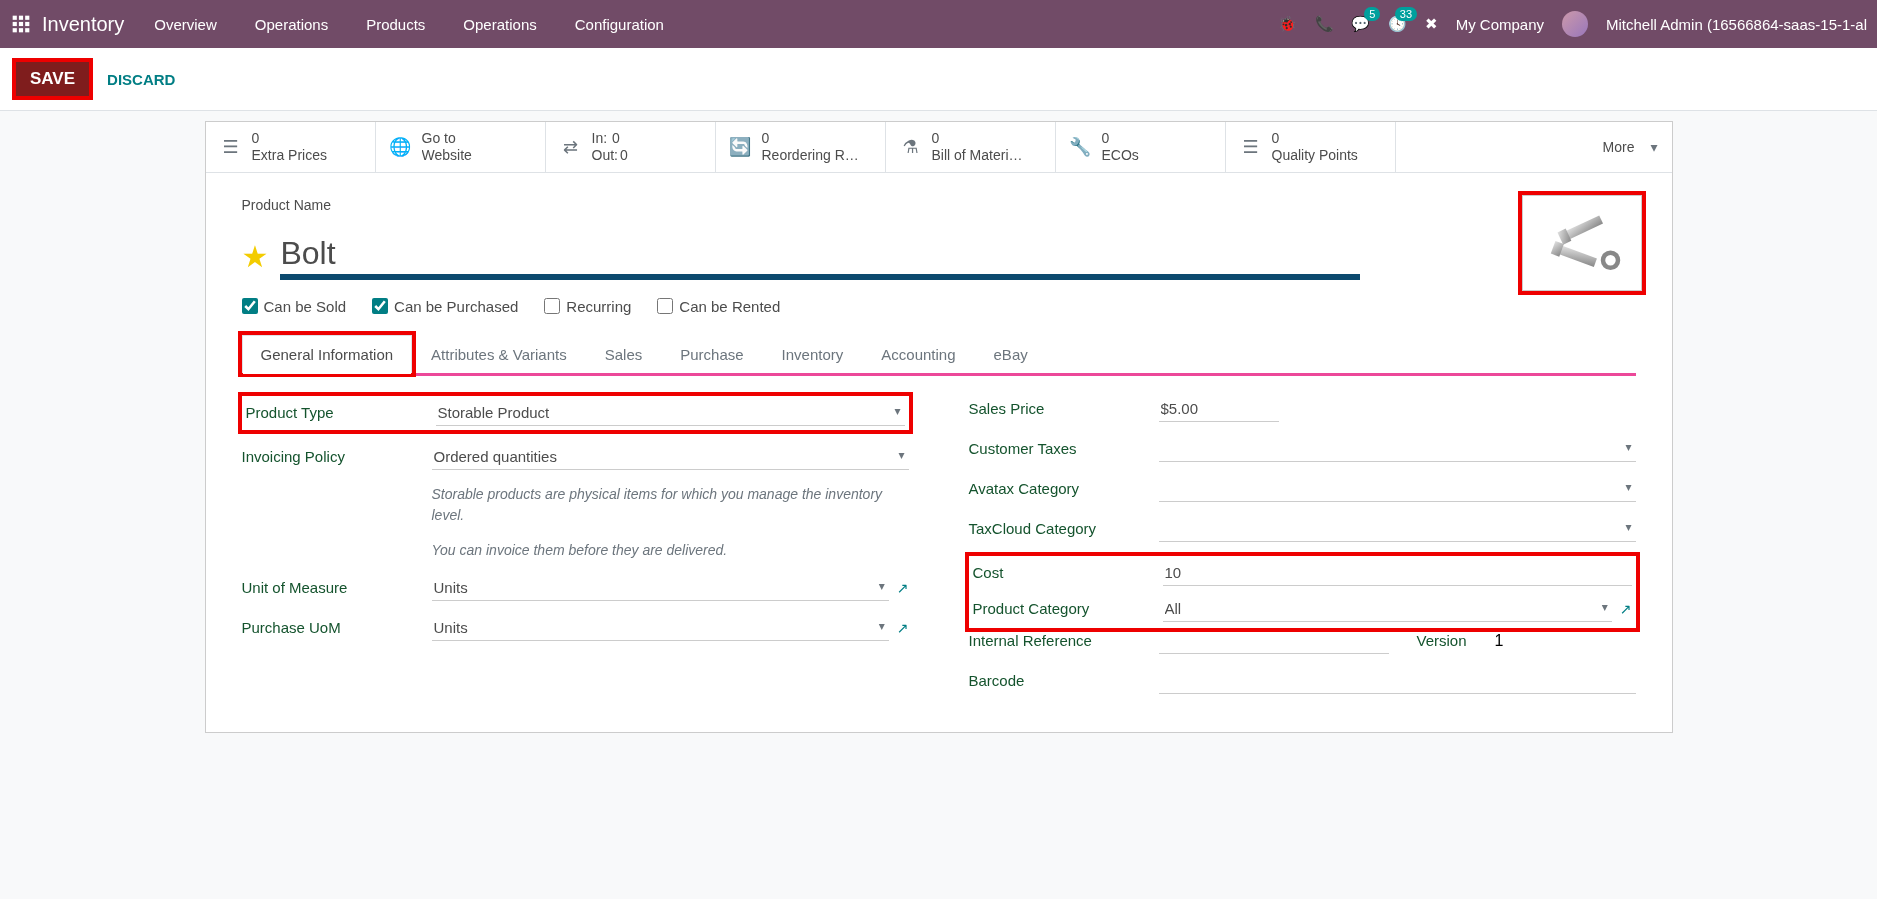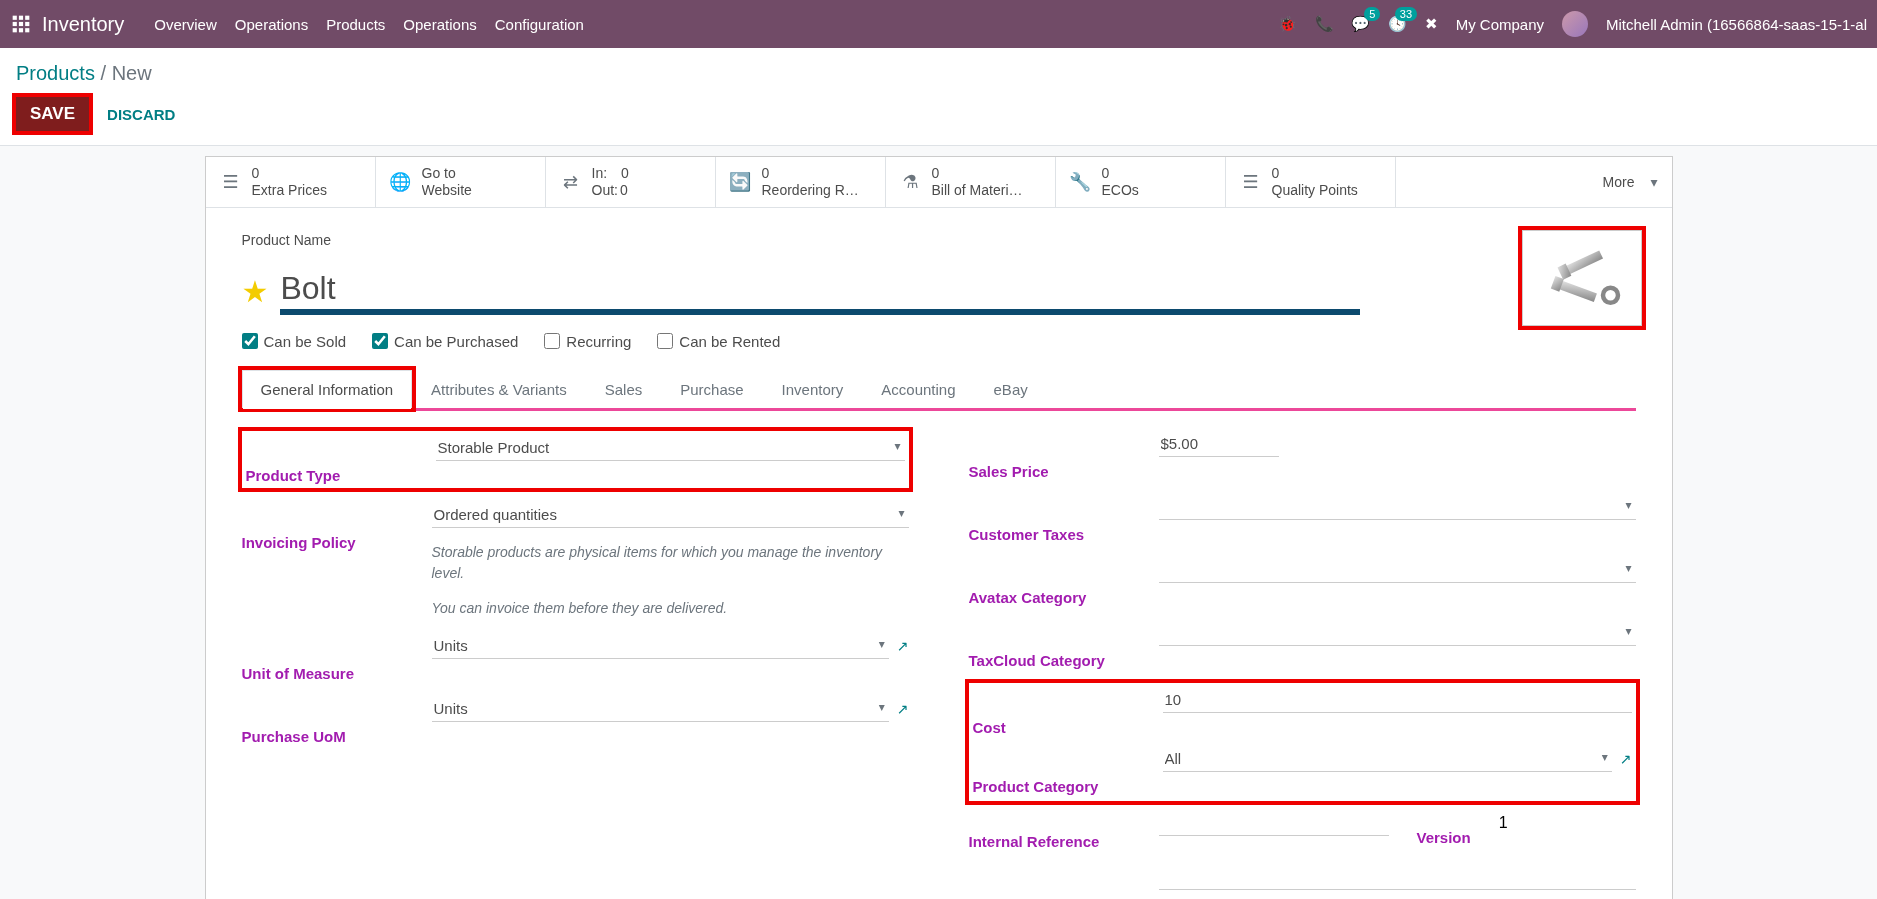--- a/index.html
+++ b/index.html
@@ -1,20 +1,20 @@
 <!DOCTYPE html>
 <html><head>
 <meta charset="utf-8">
 <style>
 * { box-sizing: border-box; margin: 0; padding: 0; font-family: -apple-system, "Helvetica Neue", Helvetica, Arial, sans-serif; }
 body { background: #f8f9fa; overflow-x: hidden; }
 .topnav { background: #714b67; color: #fff; height: 48px; display: flex; align-items: center; padding: 0 10px; font-size: 15px; }
 .topnav .apps-icon { display: inline-flex; width: 22px; height: 22px; margin-right: 10px; align-items: center; justify-content: center; }
 .topnav .brand { font-size: 20px; font-weight: 500; margin-right: 30px; }
-.topnav .menu { display: flex; gap: 18px; }
+.topnav .menu { display: flex; gap: 38px; }
 .topnav .menu a { color: #fff; text-decoration: none; cursor: pointer; }
 .topnav .right { margin-left: auto; display: flex; align-items: center; gap: 18px; }
 .badge { position: relative; }
 .badge .count { position: absolute; top: -8px; right: -10px; background: #00a09d; color: #fff; font-size: 11px; border-radius: 10px; padding: 1px 5px; }
 .avatar { width: 26px; height: 26px; border-radius: 50%; background: linear-gradient(135deg,#c9a,#97b); display:inline-block; }
 .subheader { background: #fff; padding: 14px 16px 14px 16px; border-bottom: 1px solid #dee2e6; }
 .breadcrumb { font-size: 20px; margin-bottom: 12px; }
 .breadcrumb .link { color: #017e84; cursor: pointer; }
 .breadcrumb .current { color: #6c757d; }
 .actions { display: flex; align-items: center; gap: 18px; }
@@ -40,21 +40,21 @@
 .checkrow { display: flex; gap: 26px; margin-bottom: 20px; }
 .checkrow label { display: flex; align-items: center; gap: 6px; font-size: 15px; color: #4c4c4c; cursor:pointer;justify-content:flex-end; }
 .checkrow input[type=checkbox] { width: 16px; height: 16px; accent-color: #017e84; }
 .tabs { display: flex; border-bottom: 3px solid #ec4899; margin-bottom: 20px; }
 .tab { padding: 10px 18px; font-size: 15px; color: #6c757d; cursor: pointer; border: 1px solid transparent; border-bottom: none; }
 .tab.active { color: #4c4c4c; border-color: #dee2e6; background: #fff; position: relative; }
 .tab.active::after { content:''; position:absolute; left:0; right:0; bottom:-1px; height:2px; background:#fff; }
 .form-cols { display: flex; gap: 60px; }
 .col { flex: 1; }
 .form-row { display: flex; align-items: flex-start; margin-bottom: 14px; }
-.form-row .lbl { width: 190px; font-size: 15px; font-weight: 700; color: #a21caf; padding-top: 4px; margin-top: 28px; }
+.form-row .lbl { width: 190px; font-size: 15px; font-weight: 400; color: #14532d; padding-top: 4px; }
 .form-row .val { flex: 1; display: flex; align-items: center; gap: 8px; }
 .sel, .txtin { width: 100%; border: none; border-bottom: 1px solid #ccc; font-size: 15px; padding: 4px 20px 4px 2px; background: transparent; color:#4c4c4c; }
 .sel-wrap { position: relative; flex:1; }
 .sel-wrap::after { content: '▾'; position: absolute; right: 4px; top: 4px; color: #6c757d; font-size: 12px; pointer-events: none; }
 .ext-link { color: #017e84; cursor: pointer; font-size: 14px; }
 .help-text { color: #6c757d; font-style: italic; font-size: 14px; margin-top: 6px; line-height: 1.5; }
 .short-input { width: 120px; }
 </style>
 </head>
 <body>
@@ -87,25 +87,20 @@
     <span class="badge">💬<span class="count">5</span></span>
     <span class="badge">🕓<span class="count">33</span></span>
     <span>✖</span>
     <span>My Company</span>
     <span class="avatar"></span>
     <span>Mitchell Admin (16566864-saas-15-1-al</span>
   </div>
 </div>
 
 <div class="subheader">
-  <div class="breadcrumb">
-    <span class="link">Products</span>
-    <span style="color:#6c757d"> / </span>
-    <span class="current">New</span>
-  </div>
   <div class="actions">
     <button class="btn-primary highlight-red">SAVE</button>
     <button class="btn-link">DISCARD</button>
   </div>
 </div>
 
 <div class="main">
   <div class="sheet">
     <div class="stat-buttons">
       <div class="stat-btn">
@@ -118,21 +113,21 @@
       <div class="stat-btn">
         <span class="ico">🌐</span>
         <span class="txt">
             <span class="num">Go to</span>
             <span class="lbl">Website</span>
           </span>
       </div>
       <div class="stat-btn">
         <span class="ico">⇄</span>
         <span class="txt">
-          <span style="display:flex;gap:14px">
+          <span style="display:flex;gap:5px">
               <span>In:</span>
               <span>0</span>
             </span>
           <span style="display:flex;gap:2px">
               <span>Out:</span>
               <span>0</span>
             </span>
         </span>
       </div>
       <div class="stat-btn">

